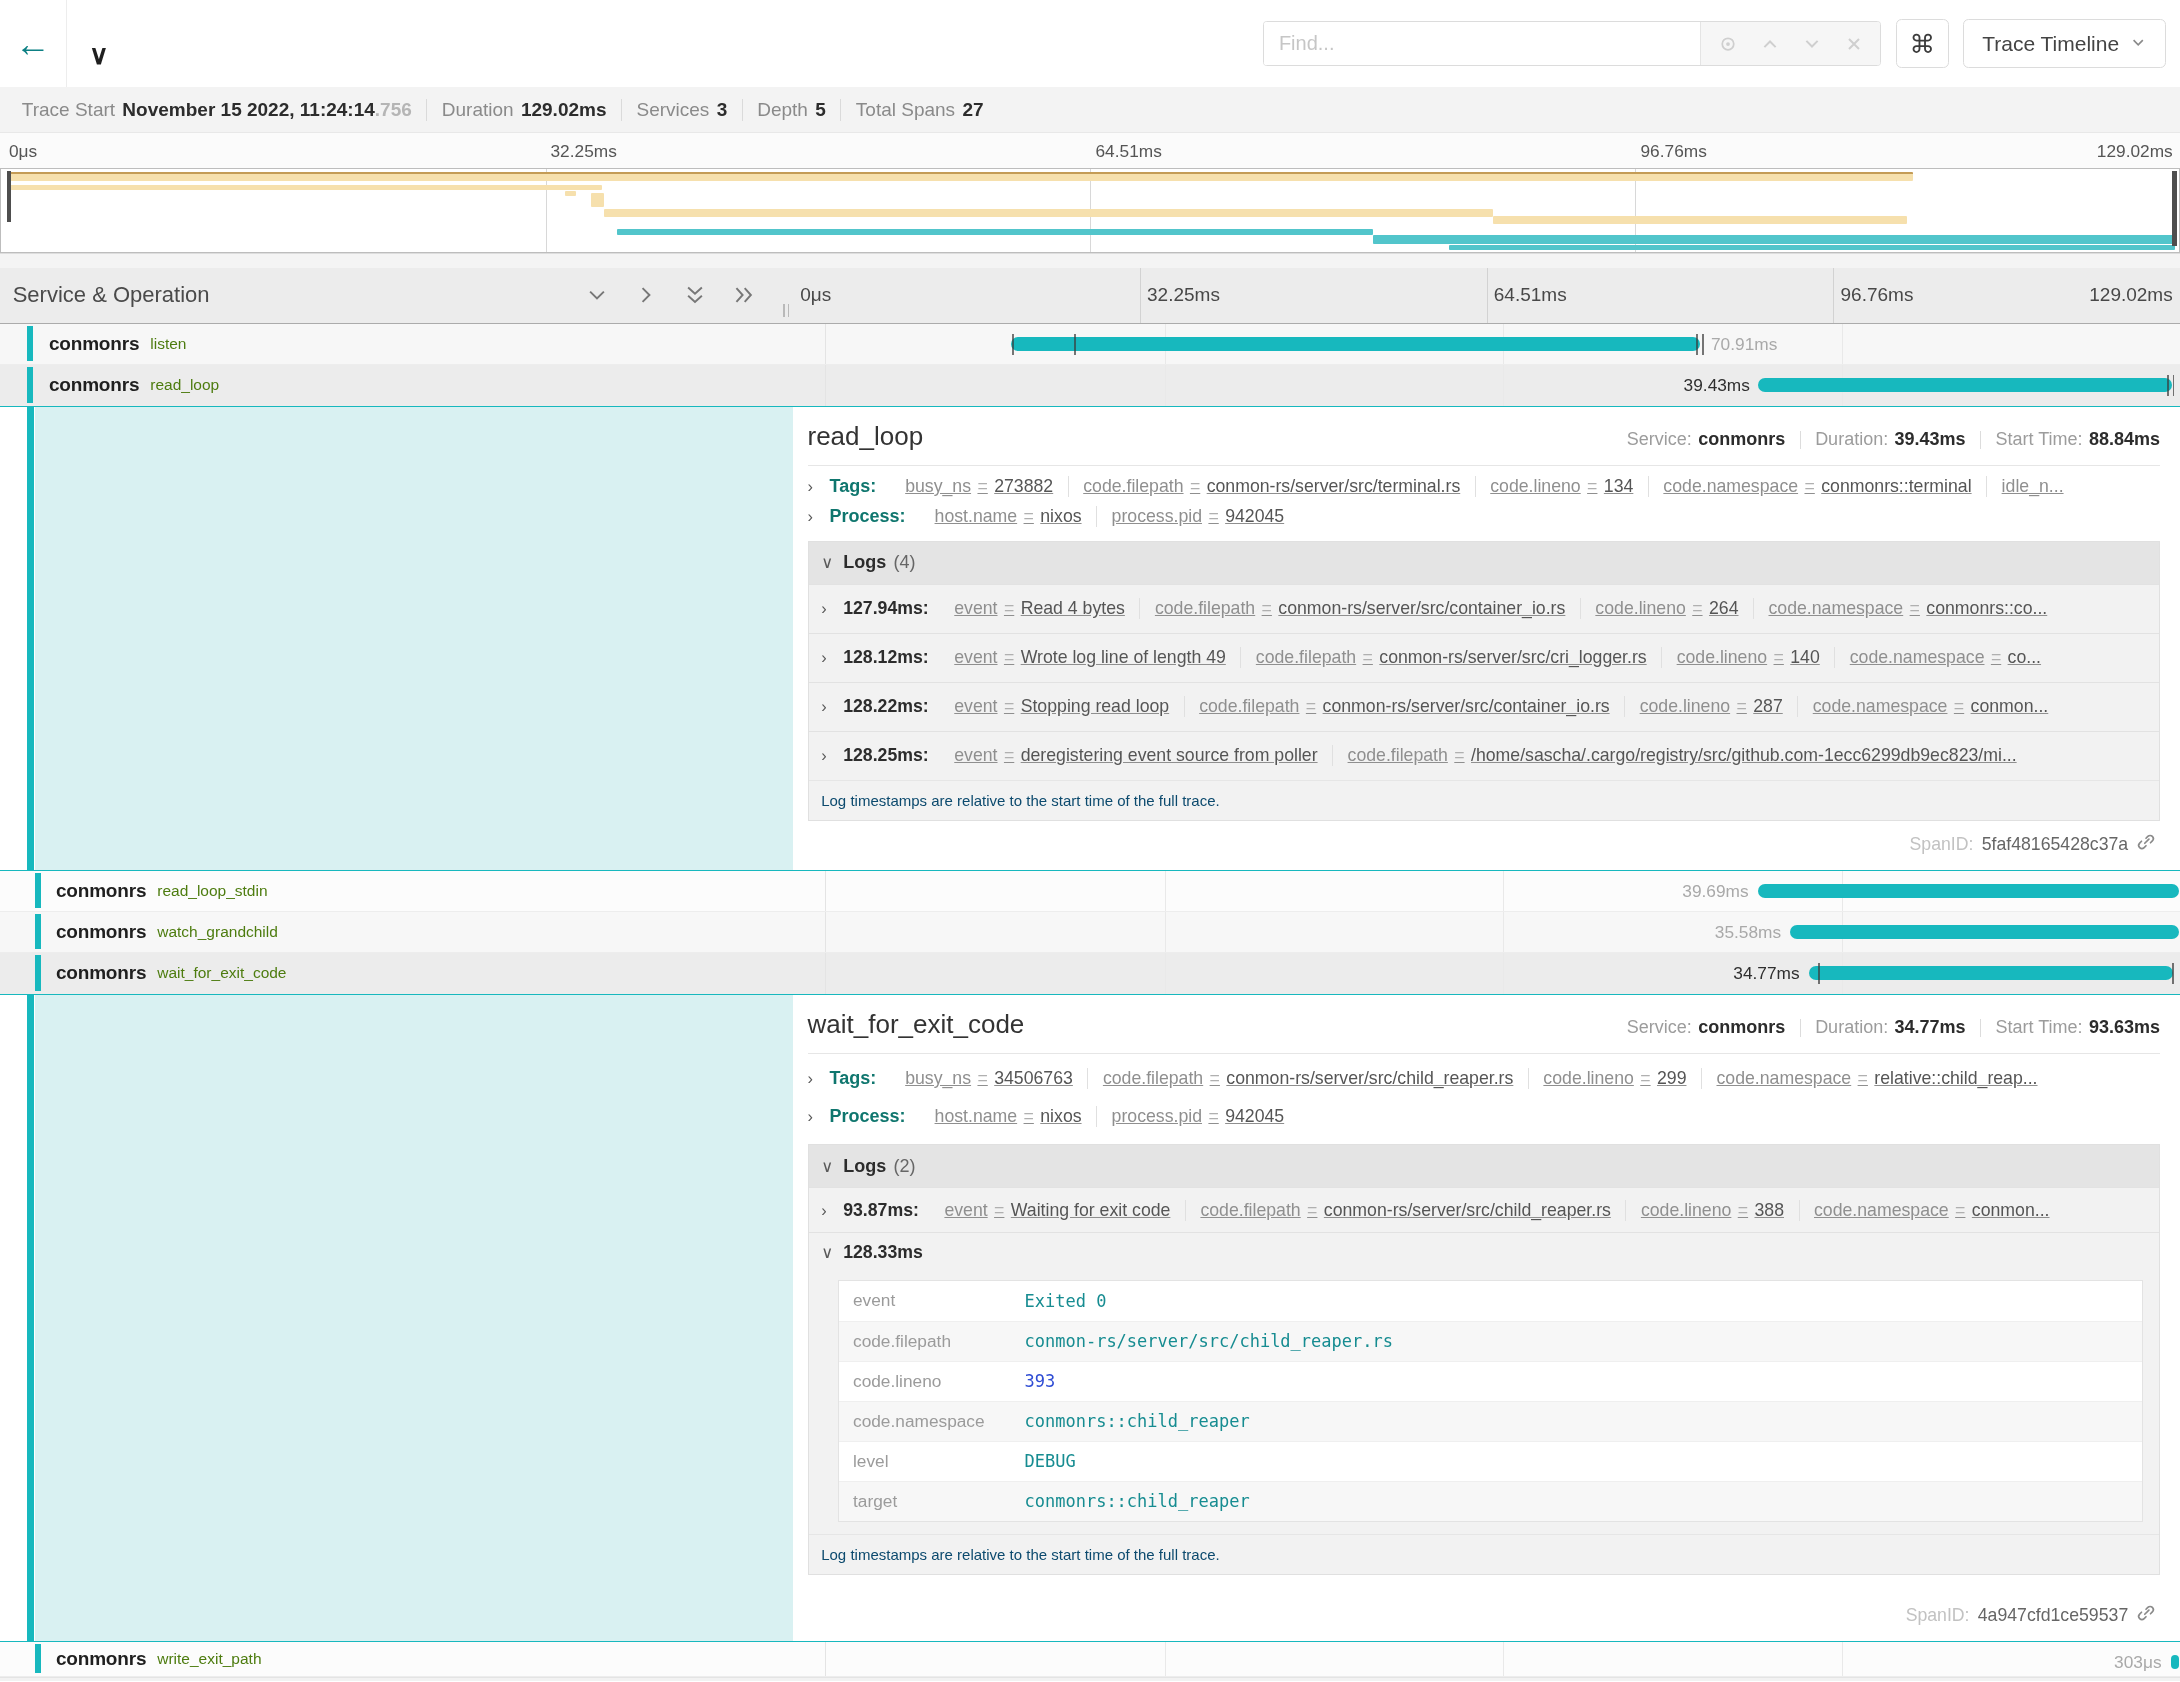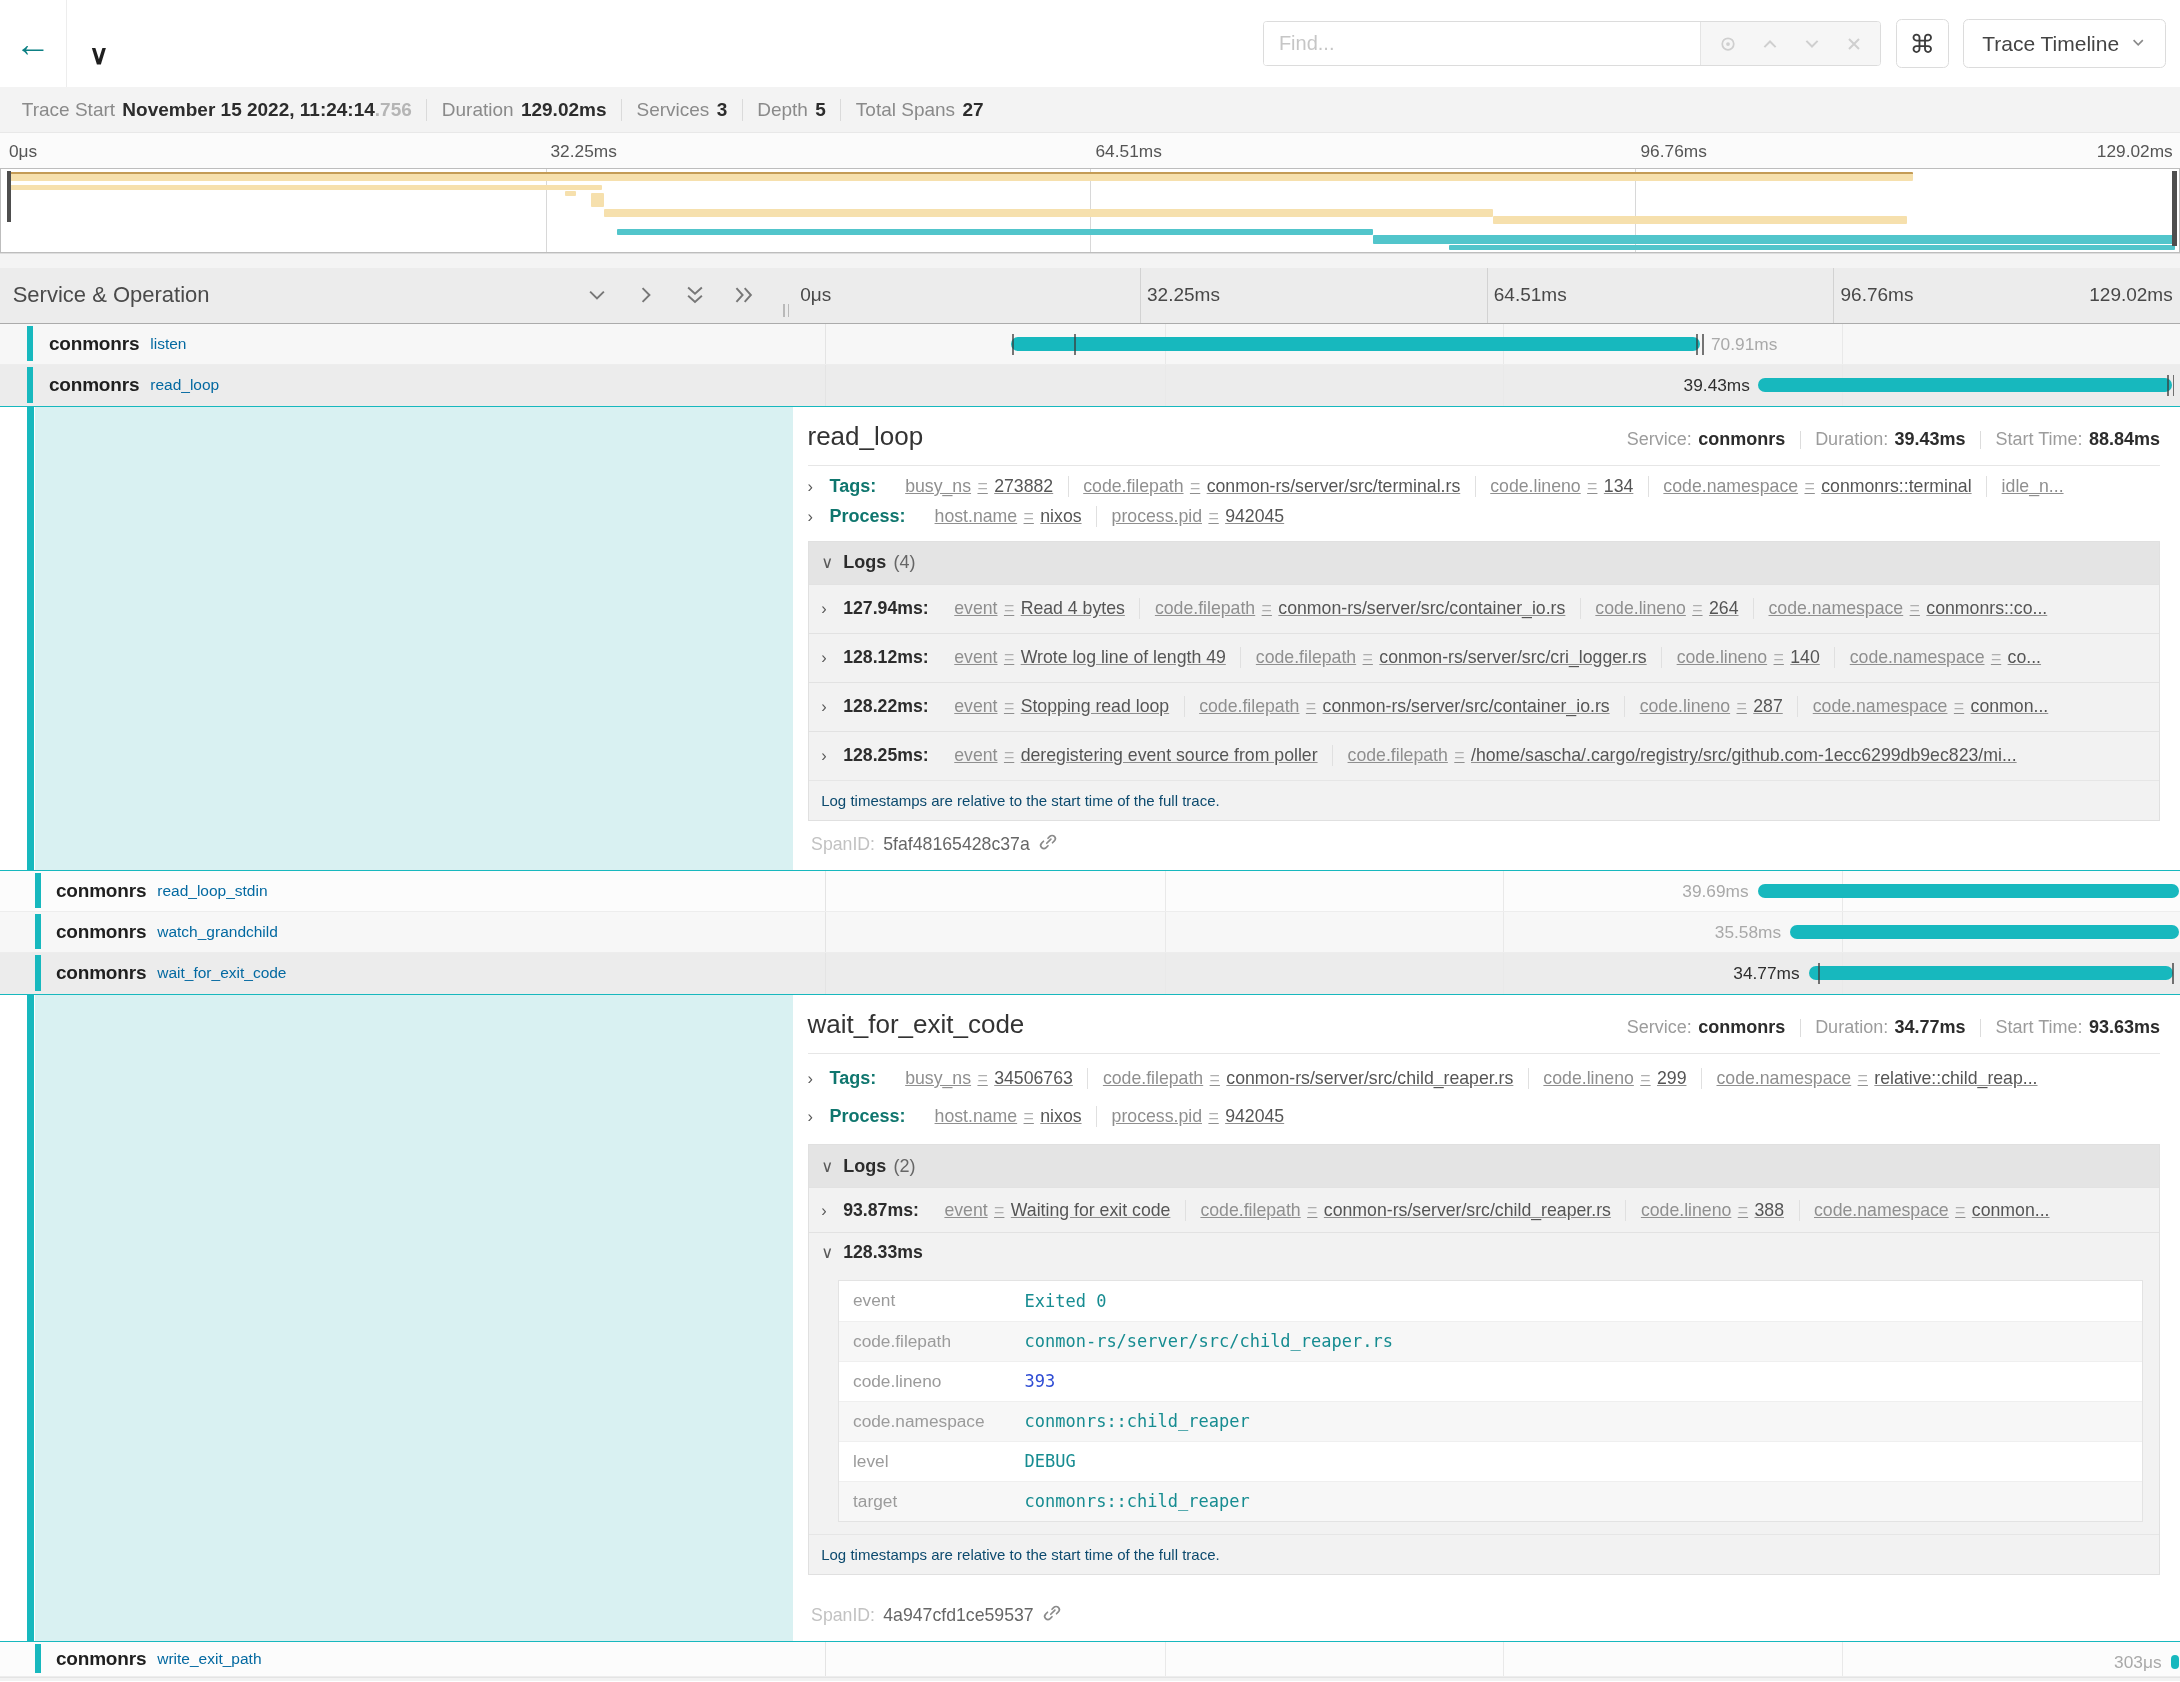--- a/index.html
+++ b/index.html
@@ -61,21 +61,21 @@
 
   
   .srow { display:flex; height:41px; background:#fcfcfc; border-bottom:0.9px solid #ededed; }
   .srow.alt { background:#f7f7f7; }
   .srow.sel { background:#ececec; border-bottom:none; }
   .srow-left { width:793px; flex-shrink:0; display:flex; align-items:center; position:relative; cursor:pointer; }
   .accent { position:absolute; left:27px; top:2.7px; bottom:2.7px; width:6.4px; background:#17b8be; }
   .lvl2 .accent { left:35px; }
   .svc { margin-left:49px; font-size:19px; font-weight:700; color:#1f1f1f; letter-spacing:-0.2px; }
   .lvl2 .svc { margin-left:56px; }
-  .op { margin-left:11px; font-size:15.5px; color:#0369a1; }
+  .op { margin-left:11px; font-size:15.5px; color:#4d7c0f; }
   .srow-timeline { flex:1; position:relative; border-left:0.9px solid #e4e4e4; cursor:pointer;margin-left:32px; }
   .gl { position:absolute; top:0; bottom:0; width:0.9px; background:#e9e9e9; }
   .bar { position:absolute; top:13.6px; height:13.6px; border-radius:7.3px; background:#17b8be; }
   .mark { position:absolute; top:10px; height:21px; width:1.8px; background:#3c3c3c; opacity:.7; }
   .dur { position:absolute; top:10px; font-size:17.3px; color:#a9a9a9; white-space:nowrap; }
   .dur.dark { color:#2f2f2f; }
 
   
   .detail { display:flex; border-top:1.8px solid #17b8be; border-bottom:1.8px solid #17b8be; background:#fff; }
   .detail.d1 { height:465px; }
@@ -108,21 +108,21 @@
   .d1 .log-row { height:49px; }
   .log-ts { font-weight:700; color:#2c2c2c; margin-right:11px; }
   .log-foot { padding:11px 12.7px; font-size:15px; color:#0c4a6e; border-top:0.9px solid #e6e6e6; }
   .kv-card { margin:7.3px 16.4px 12.7px 29px; background:#fff; border:0.9px solid #e3e3e3; }
   .kv-row { display:flex; align-items:center; min-height:40px; border-top:0.9px solid #efefef; background:#fff; }
   .kv-row:first-child { border-top:none; }
   .kv-row:nth-child(even) { background:#f7f7f7; }
   .kv-key { width:186px; flex-shrink:0; padding-left:14.5px; font-size:17.3px; color:#9b9b9b; }
   .kv-val { font-family:"DejaVu Sans Mono", monospace; font-size:17px; color:#168c91; }
   .kv-val.num { color:#2e4cd4; }
-  .spanid-row { margin-top:auto; display:flex; justify-content:flex-start; align-items:center; gap:8.2px;
+  .spanid-row { margin-top:auto; display:flex; justify-content:flex-end; align-items:center; gap:8.2px;
                 padding:11px 3.6px 5.5px; font-size:17.7px; }
   .spanid-row .lbl { color:#c2c2c2; }
   .spanid-row .sid { color:#666; }
   .link-icon { cursor:pointer; }
   .srow.last { height:35px; }
   .bottom-strip { height:4.5px; background:#f2f2f2; border-top:0.9px solid #e4e4e4; }
 </style>
 </head>
 <body>
 

